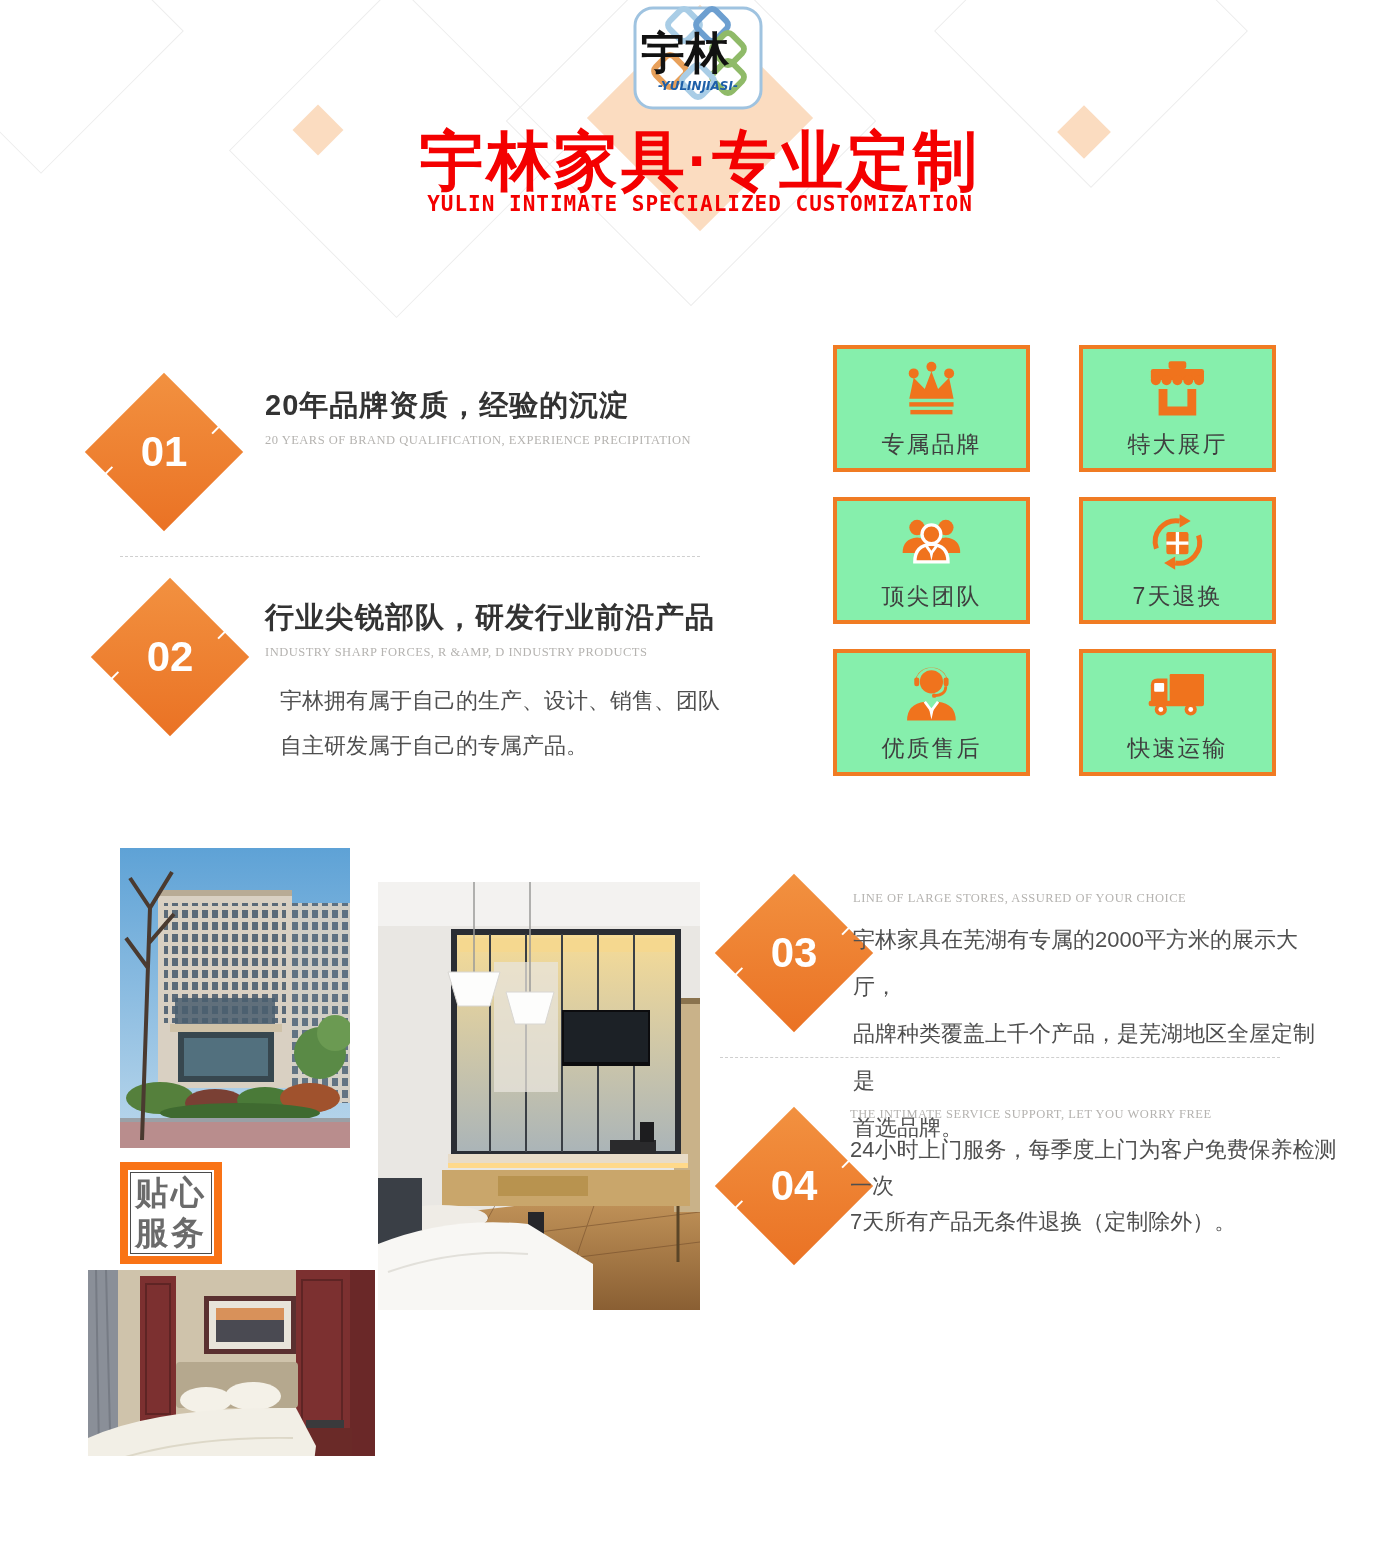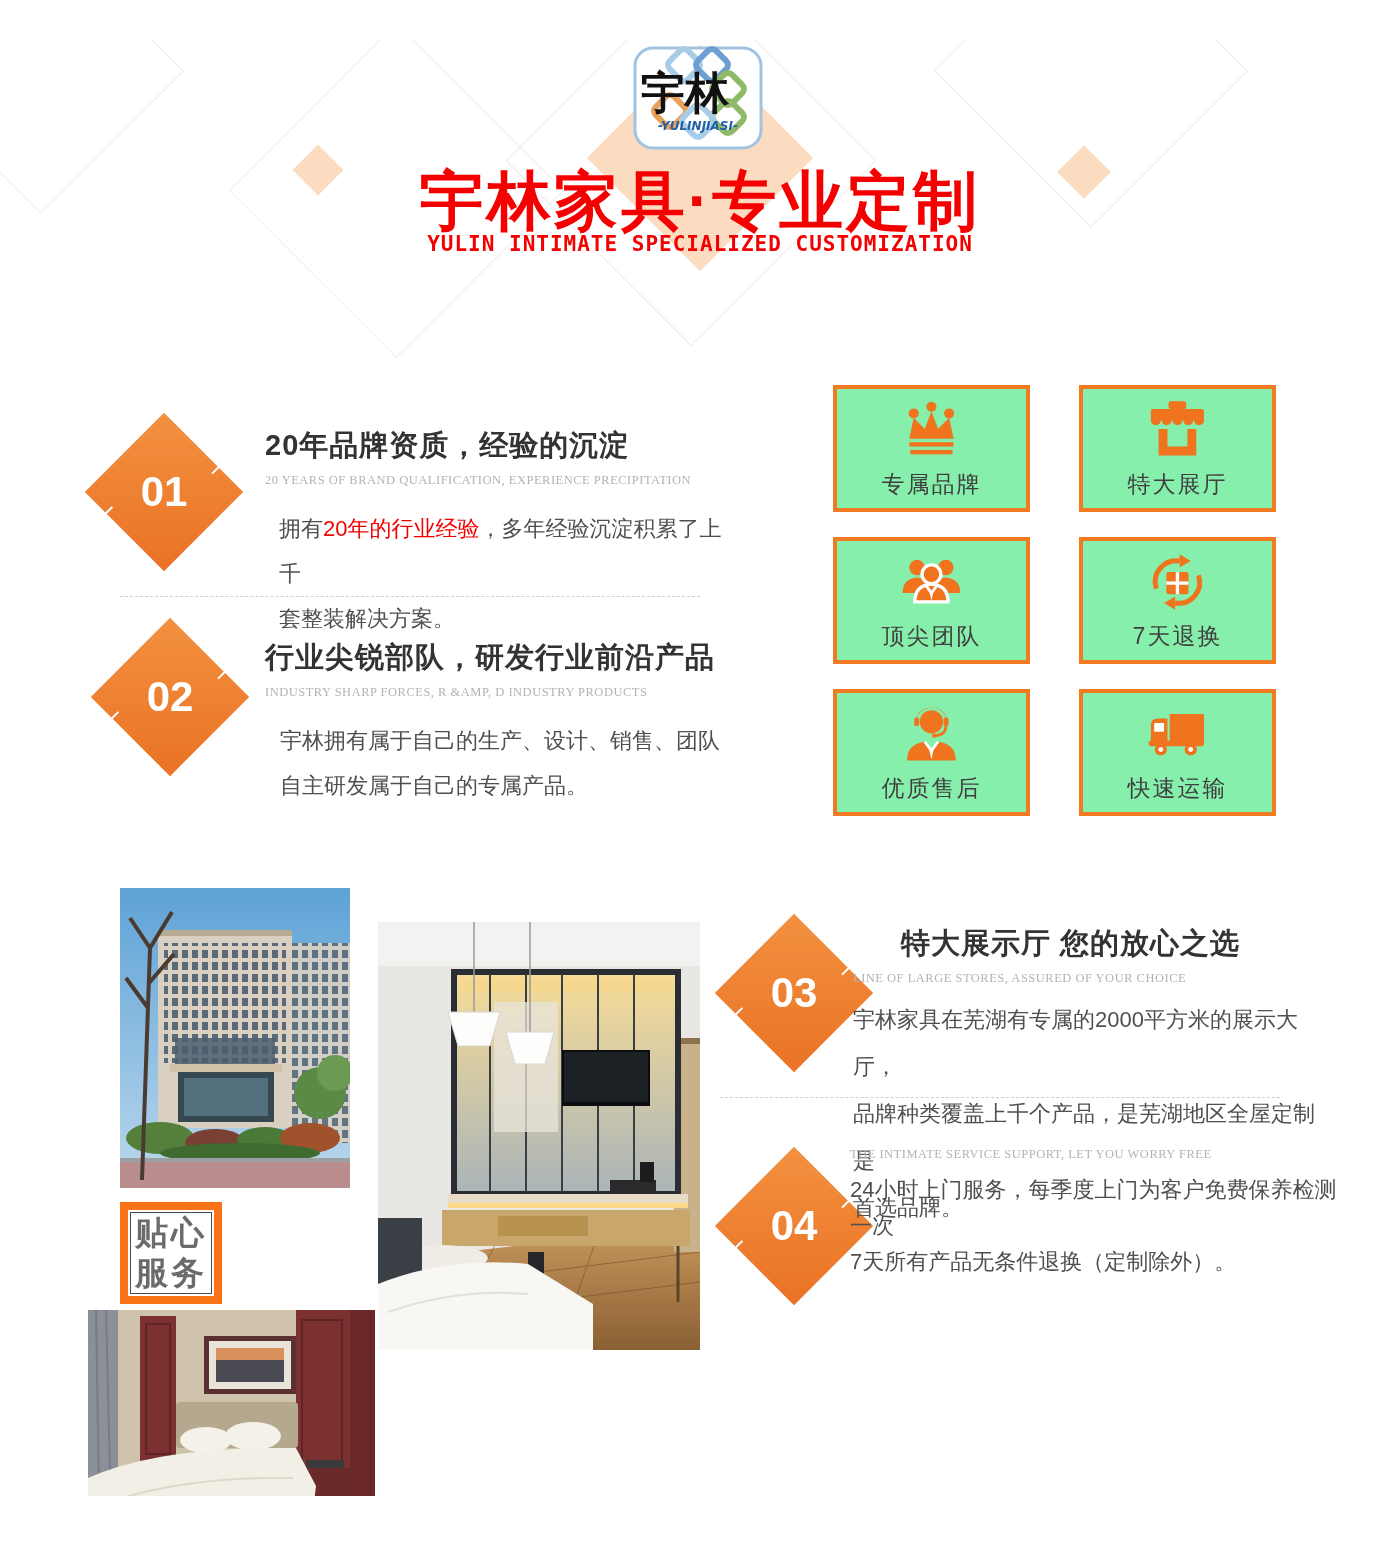--- a/index.html
+++ b/index.html
@@ -1,17 +1,17 @@
 <!DOCTYPE html>
 <html><head>
 <meta charset="utf-8">
 <style>
   html,body{margin:0;padding:0;background:#fff;}
   .page{position:relative;width:1400px;height:1456px;background:#fff;overflow:hidden;
-        font-family:"Liberation Sans","DejaVu Sans",sans-serif;margin-top:40px;}
+        font-family:"Liberation Sans","DejaVu Sans",sans-serif;}
 
   
   .deco{position:absolute;transform:rotate(45deg);z-index:0;}
   .deco.peach{background:#fbdcc0;}
   .deco.outline{border:1px solid #ededed;background:transparent;}
 
   
   .logo{position:absolute;left:633px;top:6px;width:130px;height:104px;z-index:3;}
   .logo svg{display:block;}
 
@@ -90,22 +90,20 @@
 
   <div class="title">宇林家具·专业定制</div>
   <div class="subtitle">YULIN INTIMATE SPECIALIZED CUSTOMIZATION</div>
 
   <div class="numd" style="left:108px;top:396px;">
     <span>01</span>
   </div>
   <div class="sec" style="left:265px;top:386px;width:470px;">
     <h2>20年品牌资质，经验的沉淀</h2>
     <div class="en">20 YEARS OF BRAND QUALIFICATION, EXPERIENCE PRECIPITATION</div>
-    <div class="body" style="margin-left:14px;"><span>拥有</span><span class="hl">20年的行业经验</span><span>，多年经验沉淀积累了上千
-套整装解决方案。</span></div>
   </div>
 
   <div class="dashes" style="left:120px;top:556px;width:580px;"></div>
 
   <div class="numd" style="left:114px;top:601px;">
     <span>02</span>
   </div>
   <div class="sec" style="left:265px;top:598px;width:480px;">
     <h2>行业尖锐部队，研发行业前沿产品</h2>
     <div class="en">INDUSTRY SHARP FORCES, R &amp;AMP, D INDUSTRY PRODUCTS</div>
@@ -302,21 +300,20 @@
       <rect x="150" y="330" width="16" height="24" fill="#26262a"></rect>
       <path d="M0 362 Q70 334 150 342 L215 382 L215 428 L0 428 Z" fill="#f8f7f4"></path>
       <path d="M10 390 Q80 366 150 372" stroke="#e2e0da" stroke-width="2" fill="none"></path>
     </svg>
   </div>
 
   <div class="numd" style="left:738px;top:897px;">
     <span>03</span>
   </div>
   <div class="sec" style="left:853px;top:884px;width:470px;">
-    <h2 style="margin-left:48px;">特大展示厅 您的放心之选</h2>
     <div class="en">LINE OF LARGE STORES, ASSURED OF YOUR CHOICE</div>
     <div class="body" style="line-height:47px;margin-top:10px;">宇林家具在芜湖有专属的2000平方米的展示大厅，
 品牌种类覆盖上千个产品，是芜湖地区全屋定制是
 首选品牌。</div>
   </div>
 
   <div class="dashes" style="left:720px;top:1057px;width:560px;"></div>
 
   <div class="numd" style="left:738px;top:1130px;">
     <span>04</span>

